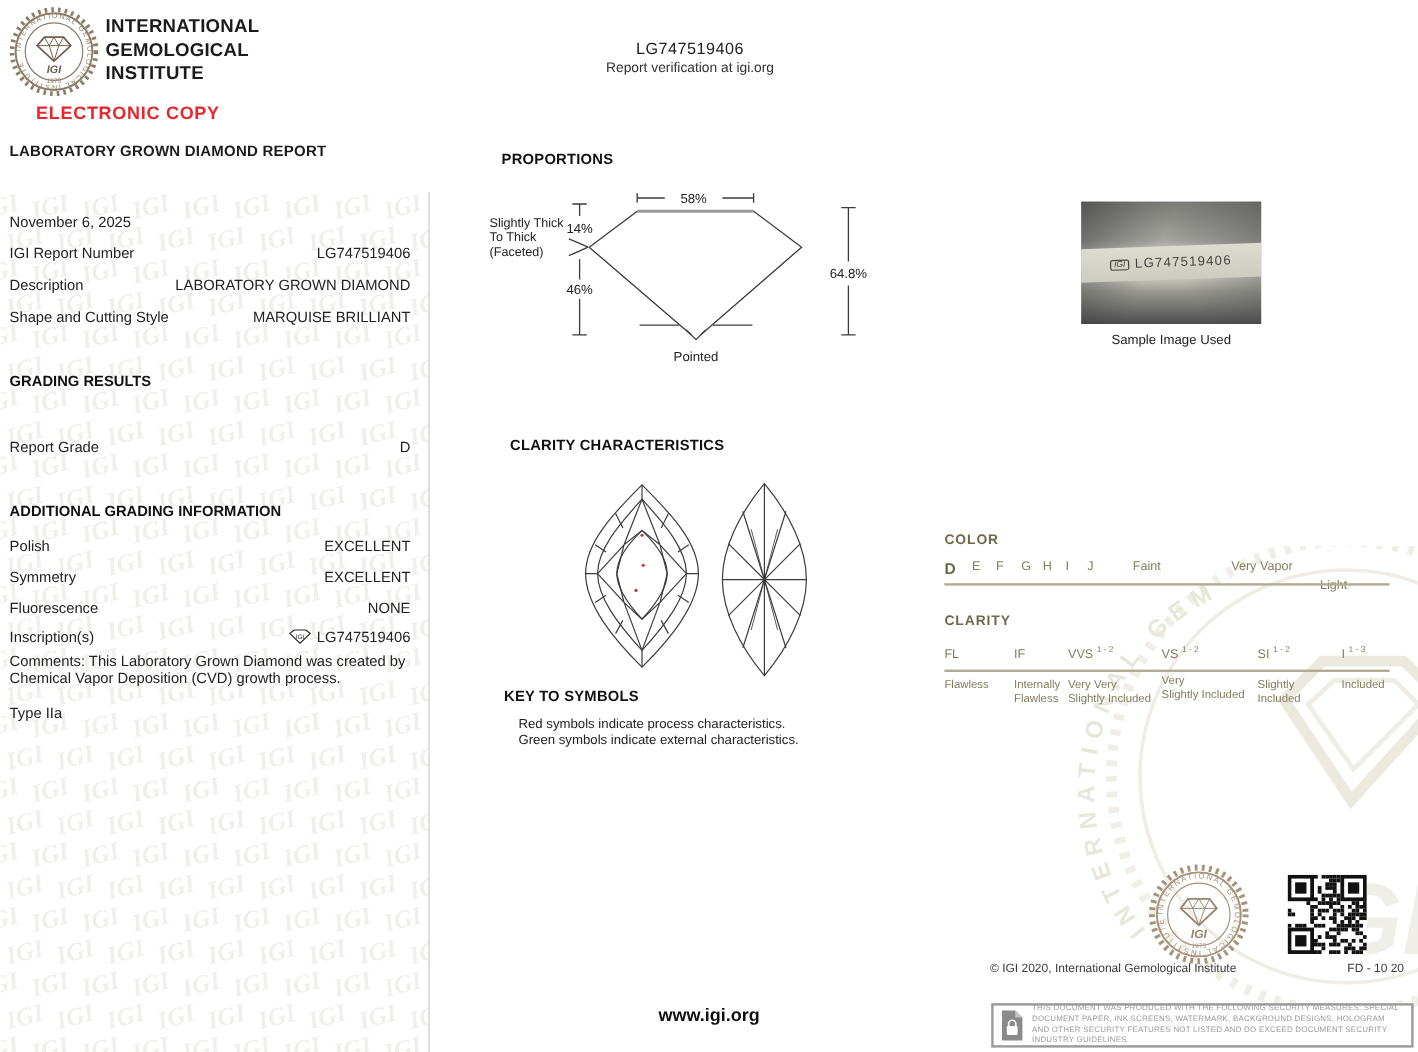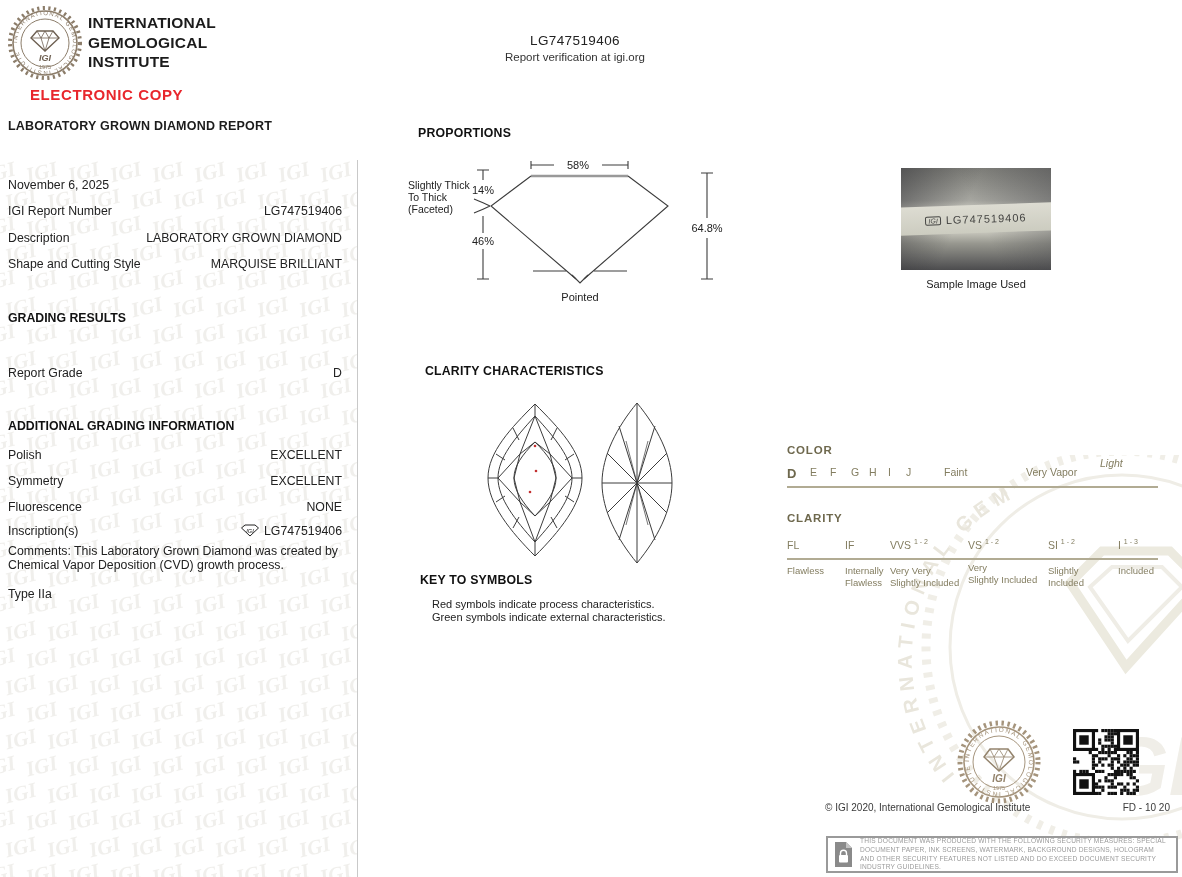--- a/index.html
+++ b/index.html
@@ -475,21 +475,21 @@
   <div class="scale-title" style="top:444px;">COLOR</div>
   <span class="scale-item selected" style="left:787px; top:466px;">D</span>
   <span class="scale-item" style="left:810px; top:466px;">E</span>
   <span class="scale-item" style="left:830px; top:466px;">F</span>
   <span class="scale-item" style="left:851px; top:466px;">G</span>
   <span class="scale-item" style="left:869px; top:466px;">H</span>
   <span class="scale-item" style="left:888px; top:466px;">I</span>
   <span class="scale-item" style="left:906px; top:466px;">J</span>
   <span class="scale-item" style="left:944px; top:466px;">Faint</span>
   <span class="scale-item" style="left:1026px; top:466px;">Very Vapor</span>
-  <span class="scale-item" style="left:1100px; top:457px;font-style:italic;">Light</span>
+  <span class="scale-item" style="left:1100px; top:482px;">Light</span>
   <div class="scale-line" style="top:486px;"></div>
 
   <div class="scale-title" style="top:512px;">CLARITY</div>
   <span class="scale-item" style="left:787px; top:538px;"><span>FL</span><span class="sup"></span></span>
   <span class="scale-item" style="left:845px; top:538px;"><span>IF</span><span class="sup"></span></span>
   <span class="scale-item" style="left:890px; top:538px;"><span>VVS</span> <span class="sup">1 - 2</span></span>
   <span class="scale-item" style="left:968px; top:538px;"><span>VS</span> <span class="sup">1 - 2</span></span>
   <span class="scale-item" style="left:1048px; top:538px;"><span>SI</span> <span class="sup">1 - 2</span></span>
   <span class="scale-item" style="left:1118px; top:538px;"><span>I</span> <span class="sup">1 - 3</span></span>
   <div class="scale-line" style="top:558px;"></div>
@@ -665,20 +665,21 @@
         <rect x="42" y="0" width="21" height="21" fill="#111"></rect>
         <rect x="45" y="3" width="15" height="15" fill="#fff"></rect>
         <rect x="48" y="6" width="9" height="9" fill="#111"></rect>
         <rect x="0" y="42" width="21" height="21" fill="#111"></rect>
         <rect x="3" y="45" width="15" height="15" fill="#fff"></rect>
         <rect x="6" y="48" width="9" height="9" fill="#111"></rect>
       </svg></div>
 
   <div class="z copyright">© IGI 2020, International Gemological Institute</div>
   <div class="z formcode">FD - 10 20</div>
+  <div class="z website">www.igi.org</div>
 
   <div class="z sec-box">
     <svg width="21" height="27" viewBox="0 0 21 27" style="flex:0 0 auto;">
       <path d="M2,1 L13,1 L19,7 L19,26 L2,26 Z" fill="#8a8a8a"></path>
       <path d="M13,1 L13,7 L19,7 Z" fill="#c4c4c4"></path>
       <path d="M7.5,14 L7.5,12.2 A3,3 0 0 1 13.5,12.2 L13.5,14" fill="none" stroke="#fff" stroke-width="1.4"></path>
       <rect x="6" y="14" width="9" height="7.5" rx="1" fill="#fff"></rect>
     </svg>
     <div class="sec-text">THIS DOCUMENT WAS PRODUCED WITH THE FOLLOWING SECURITY MEASURES: SPECIAL DOCUMENT PAPER, INK SCREENS, WATERMARK, BACKGROUND DESIGNS, HOLOGRAM AND OTHER SECURITY FEATURES NOT LISTED AND DO EXCEED DOCUMENT SECURITY INDUSTRY GUIDELINES.</div>
   </div>

